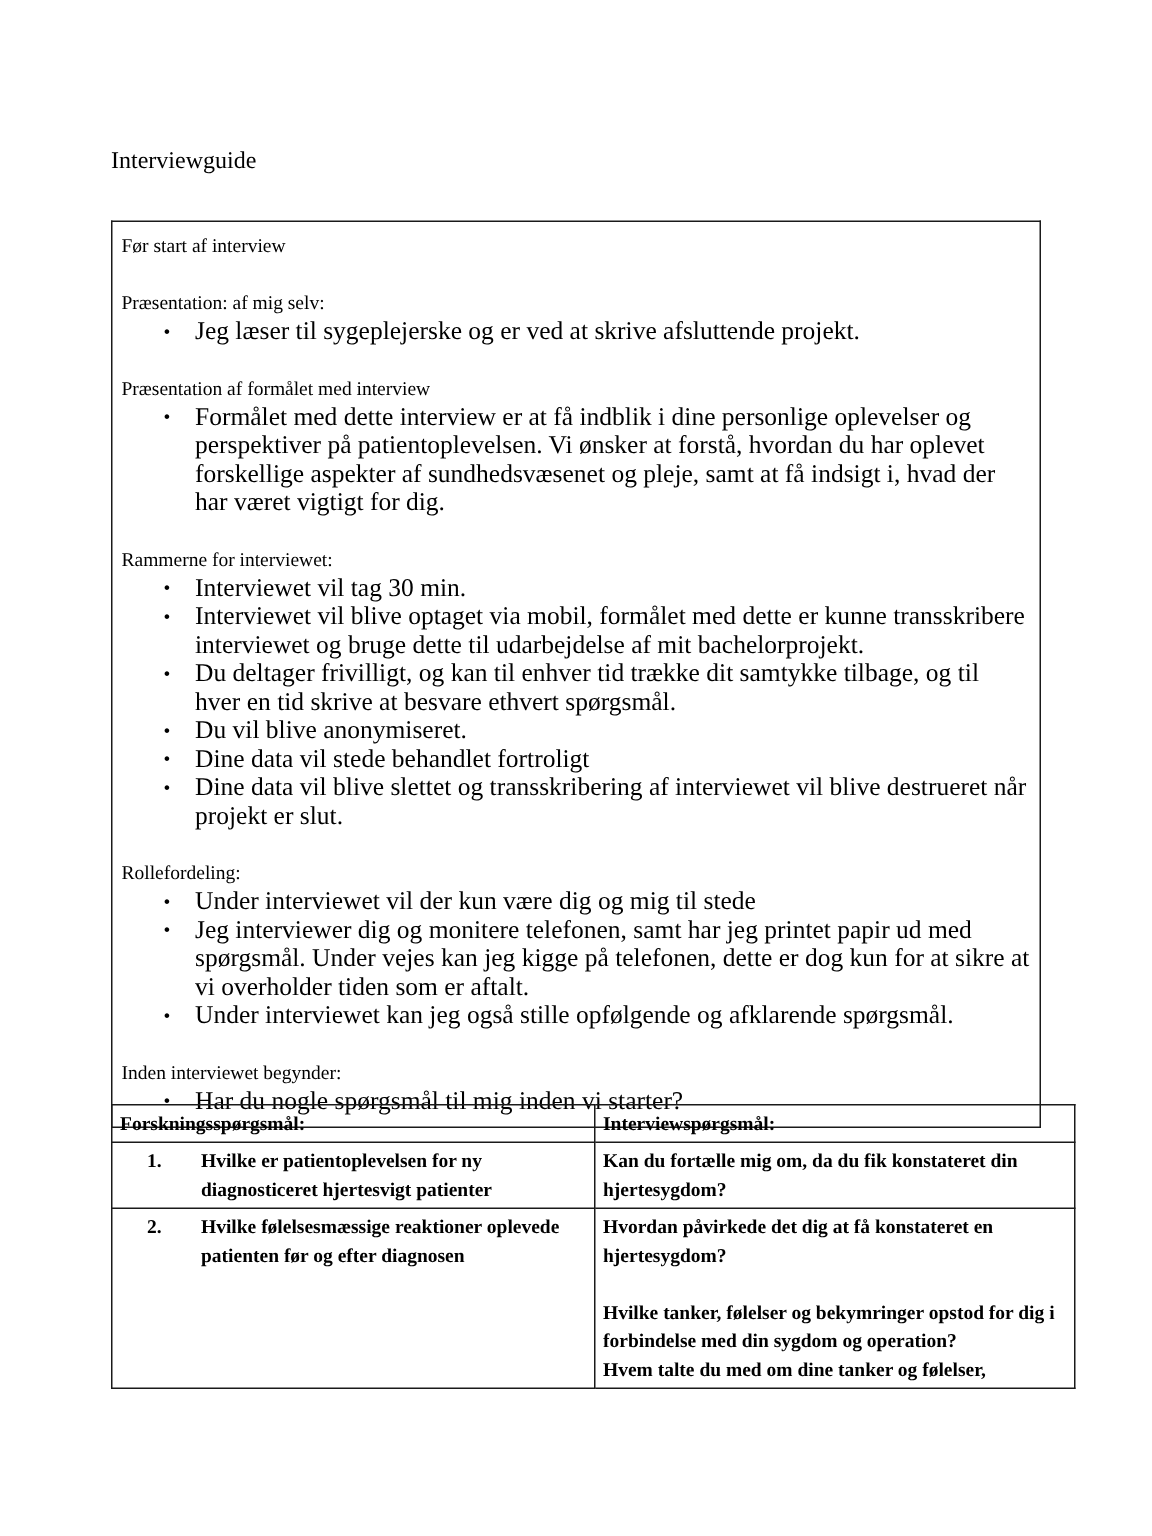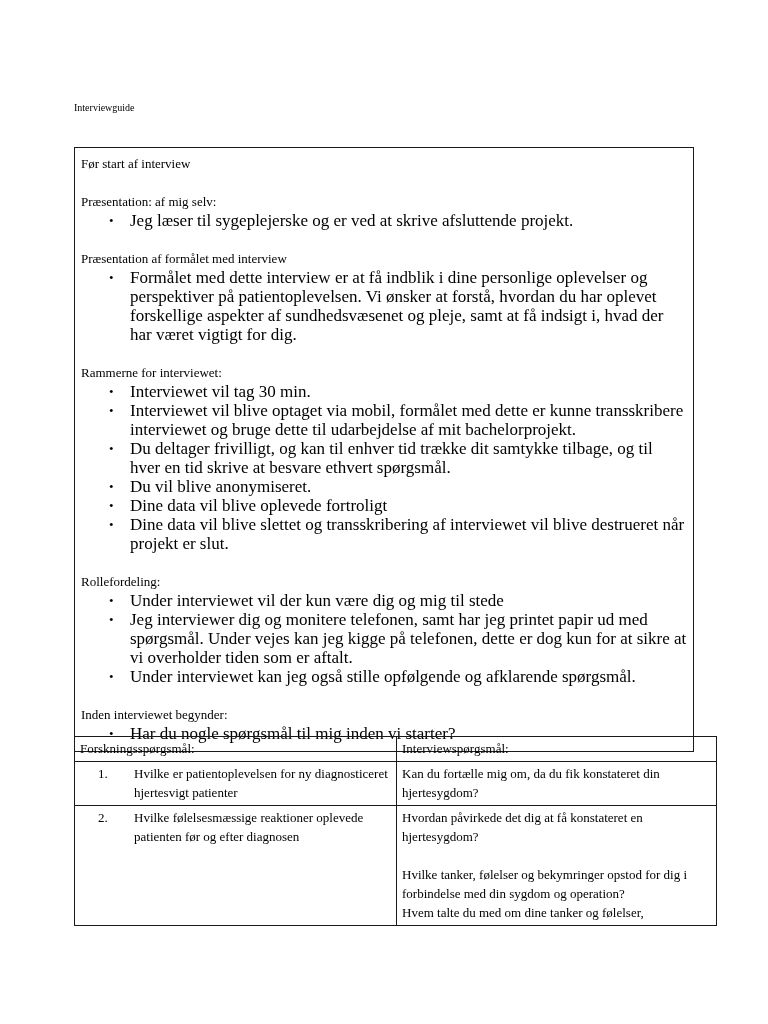--- a/index.html
+++ b/index.html
@@ -20,21 +20,21 @@
     width: 768px;
     height: 1024px;
     background: #ffffff;
     overflow: hidden;
   }
 
   .doc-title {
     position: absolute;
     left: 74px;
     top: 100px;
-    font-size: 10px;
+    font-size: 16px;
     line-height: 16px;
     white-space: nowrap;
   }
 
   
   .guide-table {
     position: absolute;
     left: 74px;
     top: 147px;
     width: 620px;
@@ -84,20 +84,21 @@
   }
 
   
   .q-table {
     position: absolute;
     left: 74px;
     top: 736px;
     width: 620px;
     border-collapse: collapse;
     table-layout: fixed;
+    font-weight: bold;
   }
   .q-table td {
     border: 1px solid #1a1a1a;
     vertical-align: top;
     padding: 2px 5px 3px 5px;
     font-size: 13px;
     line-height: 19px;
   }
   .q-table td.col-left  { width: 311px; }
   .q-table td.col-right { width: 309px; margin-left: 32px; }
@@ -160,21 +161,21 @@
             </ul>
 
             <div class="blank-line">&nbsp;</div>
 
             <p class="sec-head">Rammerne for interviewet:</p>
             <ul class="bullets">
               <li>Interviewet vil tag 30 min.</li>
               <li>Interviewet vil blive optaget via mobil, formålet med dette er kunne transskribere interviewet og bruge dette til udarbejdelse af mit bachelorprojekt.</li>
               <li>Du deltager frivilligt, og kan til enhver tid trække dit samtykke tilbage, og til hver en tid skrive at besvare ethvert spørgsmål.</li>
               <li>Du vil blive anonymiseret.</li>
-              <li>Dine data vil blive oplevede fortroligt</li>
+              <li>Dine data vil stede behandlet fortroligt</li>
               <li>Dine data vil blive slettet og transskribering af interviewet vil blive destrueret når projekt er slut.</li>
             </ul>
 
             <div class="blank-line">&nbsp;</div>
 
             <p class="sec-head">Rollefordeling:</p>
             <ul class="bullets">
               <li>Under interviewet vil der kun være dig og mig til stede</li>
               <li>Jeg interviewer dig og monitere telefonen, samt har jeg printet papir ud med spørgsmål. Under vejes kan jeg kigge på telefonen, dette er dog kun for at sikre at vi overholder tiden som er aftalt.</li>
               <li>Under interviewet kan jeg også stille opfølgende og afklarende spørgsmål.</li>

